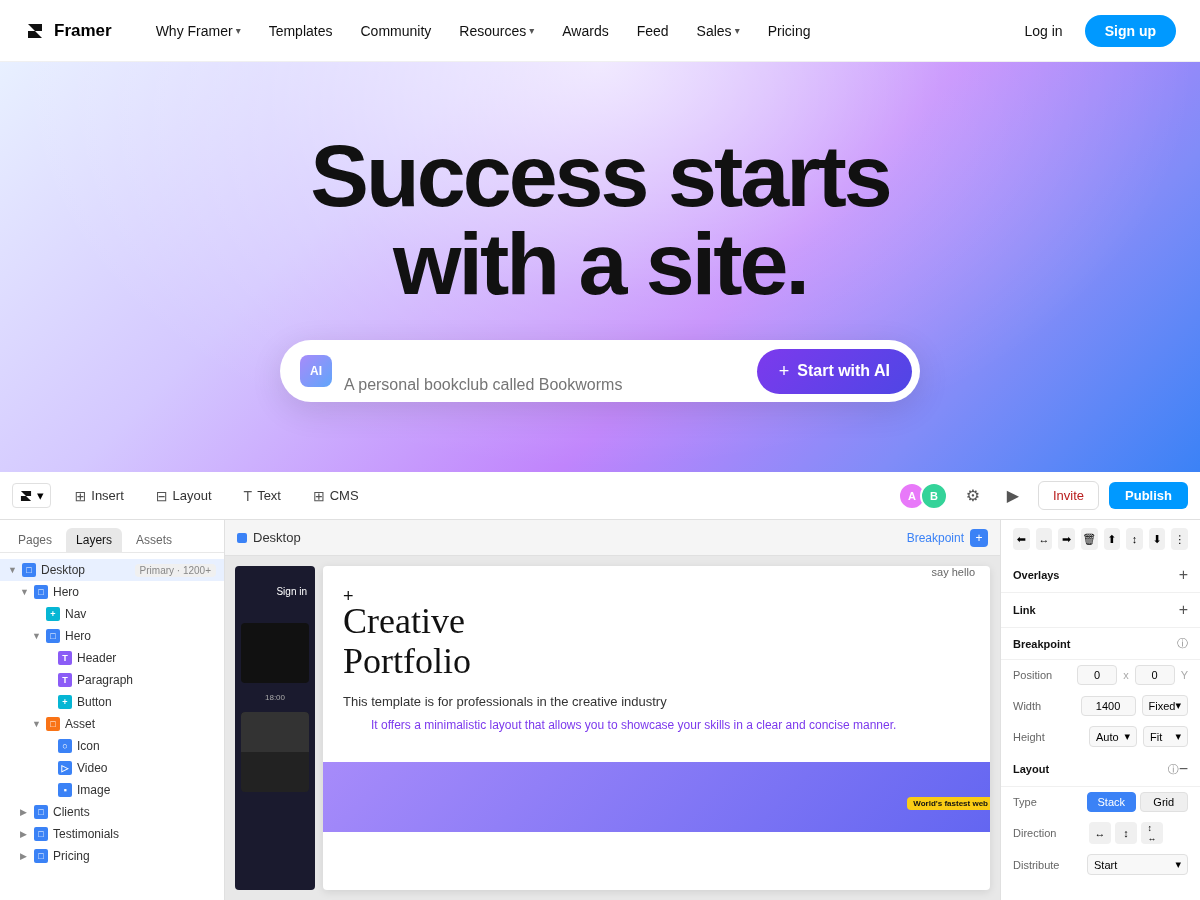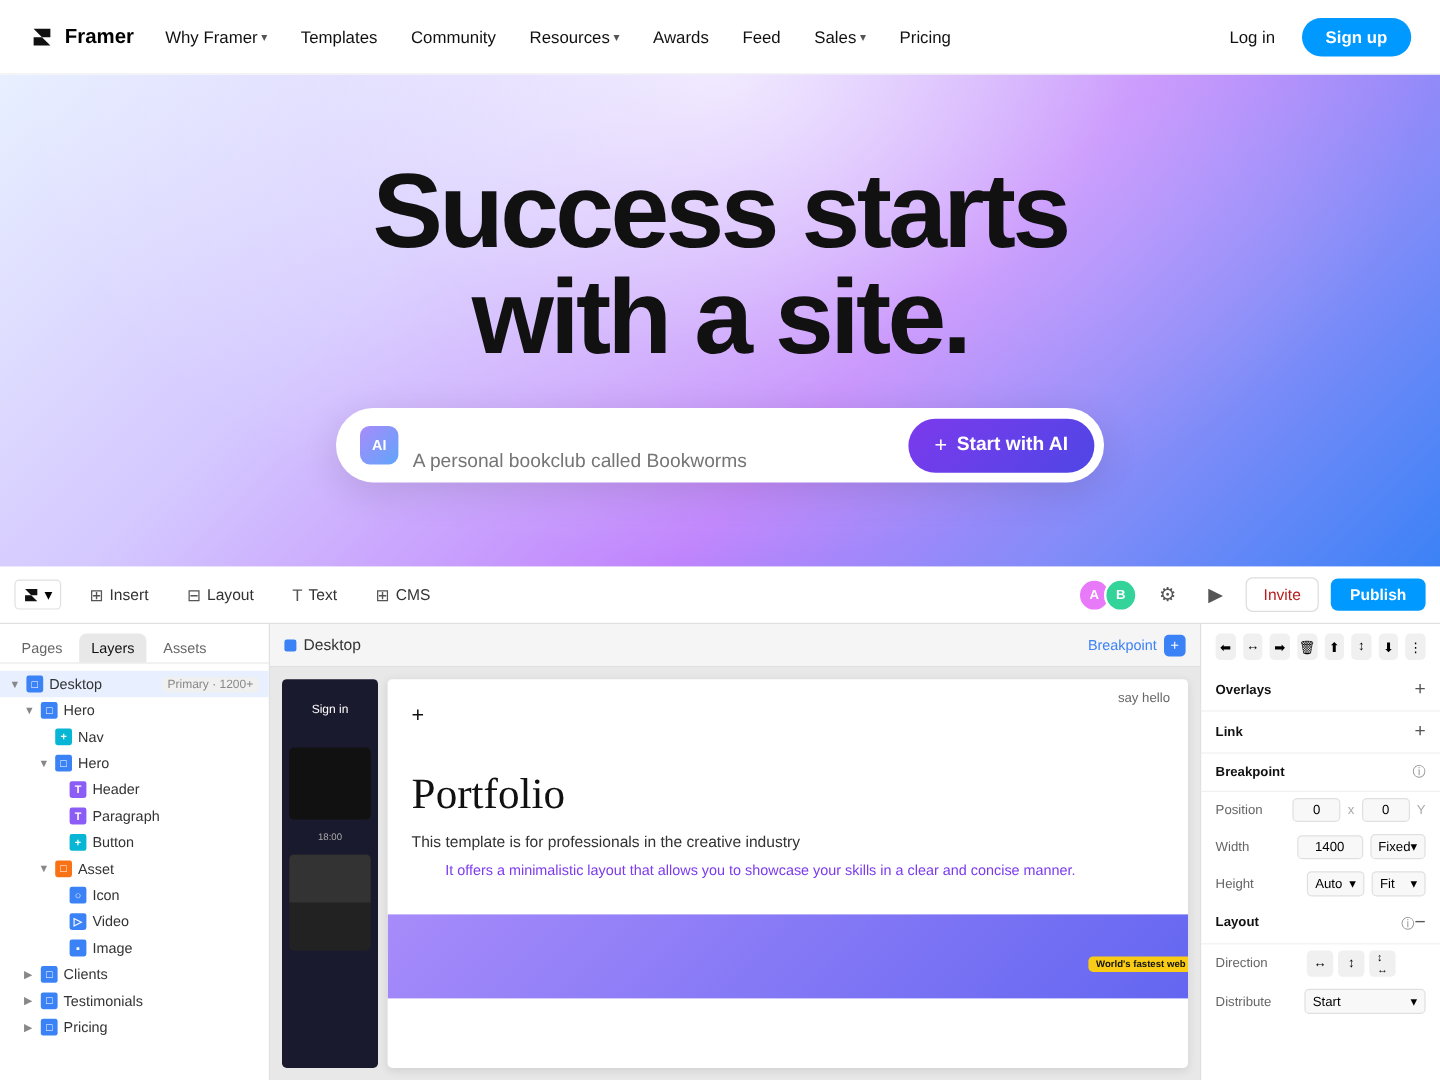--- a/index.html
+++ b/index.html
@@ -3,21 +3,21 @@
   <meta charset="utf-8">
   <style>
     * { box-sizing: border-box; margin: 0; padding: 0; }
     body { font-family: -apple-system, BlinkMacSystemFont, 'Segoe UI', sans-serif; width: 1200px; height: 900px; overflow: hidden; background: #fff; }
 
     
     .navbar {
       display: flex; align-items: center; height: 62px; padding: 0 24px; background: #fff;
       border-bottom: 1px solid #f0f0f0; position: relative; z-index: 10;
     }
-    .nav-logo { display: flex; align-items: center; gap: 8px; font-weight: 700; font-size: 17px; margin-right: 14px; cursor: pointer; }
+    .nav-logo { display: flex; align-items: center; gap: 8px; font-weight: 700; font-size: 17px; margin-right: 32px; cursor: pointer; }
     .nav-logo-icon { width: 22px; height: 22px; }
     .nav-links { display: flex; align-items: center; gap: 4px; flex: 1; }
     .nav-item {
       padding: 6px 12px; font-size: 14px; color: #111; cursor: pointer; border-radius: 6px;
       display: flex; align-items: center; gap: 3px; white-space: nowrap;
     }
     .nav-chevron { font-size: 10px; color: #555; }
     .nav-actions { display: flex; align-items: center; gap: 10px; }
     .nav-login { font-size: 14px; color: #111; cursor: pointer; padding: 6px 12px; border-radius: 6px; }
     .nav-signup {
@@ -143,24 +143,24 @@
       flex: 1; position: relative;
     }
     .canvas-frame-side {
       width: 80px; background: #1a1a2e; border-radius: 4px; overflow: hidden;
     }
     .canvas-content { padding: 20px; }
     .canvas-portfolio-title { font-family: Georgia, serif; font-size: 36px; font-weight: 400; line-height: 1.1; color: #111; margin-bottom: 12px; }
     .canvas-desc { font-size: 13px; color: #333; margin-bottom: 6px; line-height: 1.4; }
     .canvas-subdesc { font-size: 12px; color: #7c3aed; line-height: 1.4; margin-bottom: 8px; margin-left: 28px; }
     .canvas-cursor { position: absolute; top: 20px; left: 20px; font-size: 18px; color: #111; }
-    .canvas-hello { position: absolute; top: 10px; right: 15px; font-size: 11px; color: #666; }
+    .canvas-hello { position: absolute; top: 0; right: 15px; font-size: 11px; color: #666; }
     .canvas-badge { position: absolute; bottom: 80px; right: -4px; background: #facc15; color: #111; font-size: 8px; font-weight: 700; padding: 2px 6px; border-radius: 4px; white-space: nowrap; }
     .canvas-bottom-frame { background: linear-gradient(135deg, #a78bfa, #6366f1); height: 70px; }
-    .side-frame-sign { color: #fff; font-size: 10px; text-align: center; padding: 20px 8px; }
+    .side-frame-sign { color: #fff; font-size: 10px; text-align: right; padding: 20px 8px; }
     .side-frame-time { color: #aaa; font-size: 8px; text-align: center; padding: 4px; }
 
     
     .right-panel { width: 200px; background: #fff; border-left: 1px solid #e0e0e0; padding: 0; font-size: 12px; overflow-y: auto; }
     .right-panel-row {
       display: flex; align-items: center; padding: 8px 12px; border-bottom: 1px solid #f0f0f0;
     }
     .right-panel-icons { display: flex; gap: 6px; padding: 8px 12px; }
     .r-icon { width: 22px; height: 22px; background: #f0f0f0; border-radius: 4px; display: flex; align-items: center; justify-content: center; font-size: 11px; cursor: pointer; }
     .right-section-label { font-size: 11px; font-weight: 600; color: #111; flex: 1; }
@@ -405,21 +405,21 @@
           </div>
         </div>
 
         <div class="canvas-frame canvas-frame-main">
           <div style="position:relative; height: 100%;">
             <span class="canvas-cursor">+</span>
             <span class="canvas-hello">say hello</span>
             <div class="canvas-content">
               <div style="margin-top: 16px;">
                 <div class="canvas-portfolio-title">
-                  <br>
+                  <span>Creative</span><br>
                   <span>Portfolio</span>
                 </div>
                 <div class="canvas-desc">This template is for professionals in the creative industry</div>
                 <div class="canvas-subdesc">It offers a minimalistic layout that allows you to showcase your skills in a clear and concise manner.</div>
               </div>
             </div>
             <div class="canvas-badge">World's fastest web</div>
             <div class="canvas-bottom-frame"></div>
           </div>
         </div>
@@ -482,20 +482,25 @@
           <span>▾</span>
         </div>
       </div>
 
       <div class="right-panel-row">
         <span class="right-section-label">Layout</span>
         <span style="font-size:11px;color:#888;">ⓘ</span>
         <span class="right-plus" style="margin-left:auto;">−</span>
       </div>
 
+      <div class="right-type-row">
+        <span class="right-field-label">Type</span>
+        <button class="right-type-btn active">Stack</button>
+        <button class="right-type-btn">Grid</button>
+      </div>
 
       <div class="right-field-row">
         <span class="right-field-label">Direction</span>
         <div style="display:flex;gap:4px;">
           <div class="r-icon">↔</div>
           <div class="r-icon">↕</div>
           <div class="r-icon" style="font-size:9px;">↕<br>↔</div>
         </div>
       </div>
 

